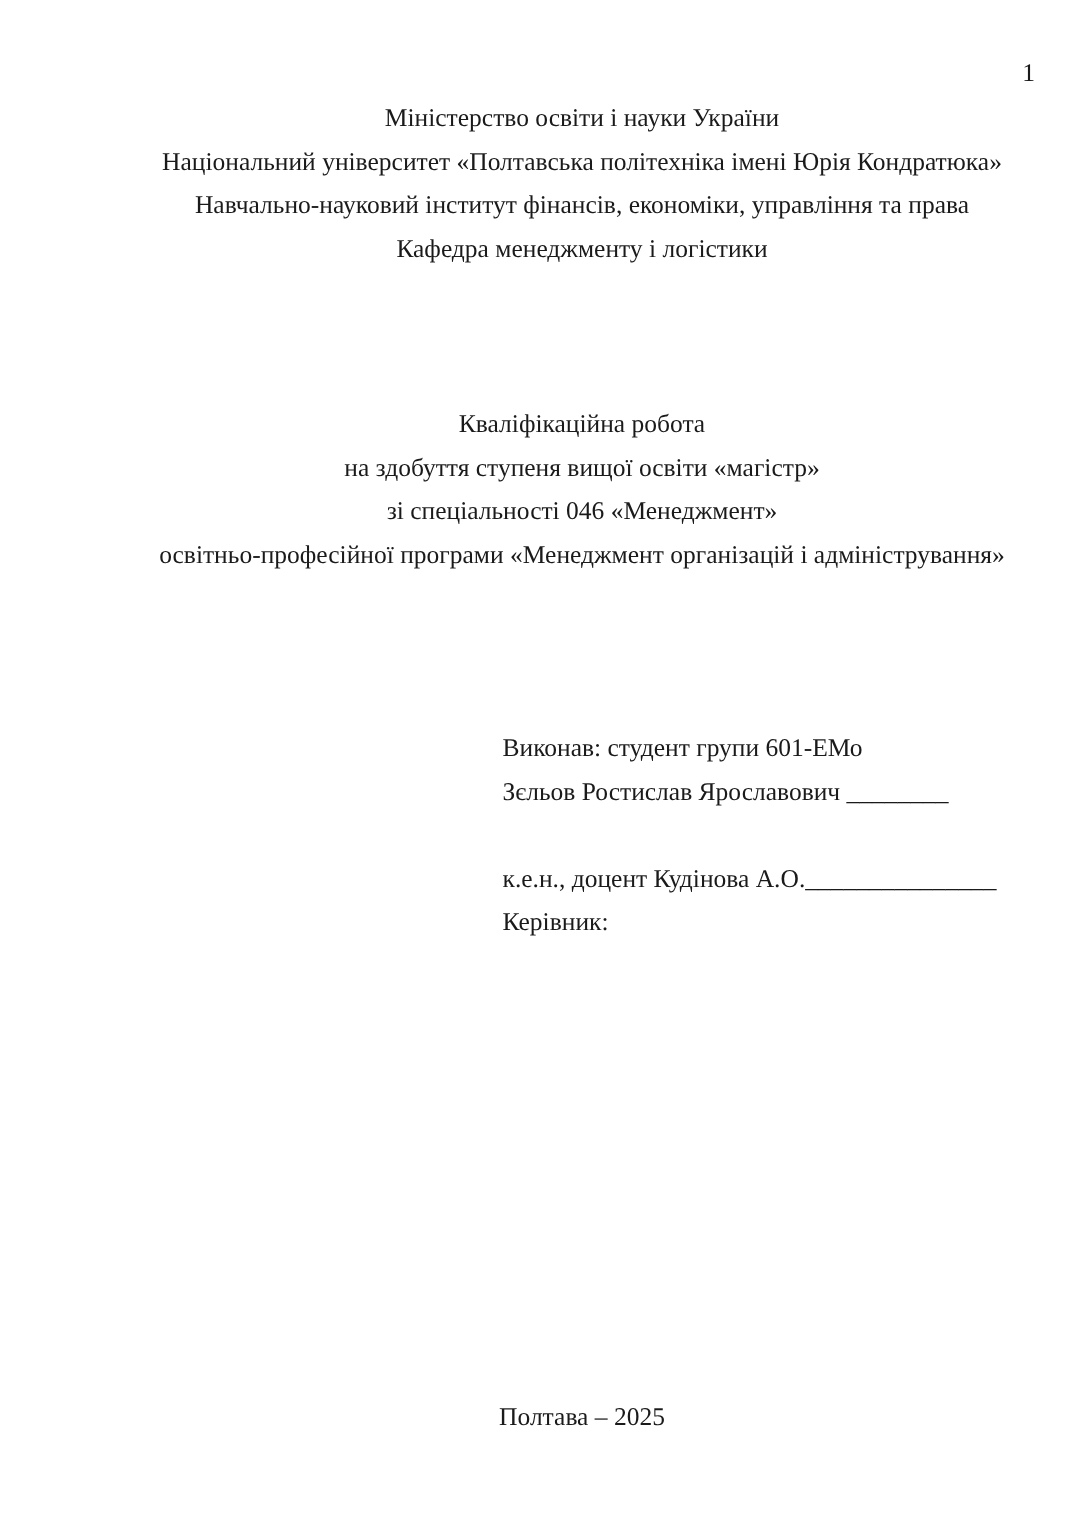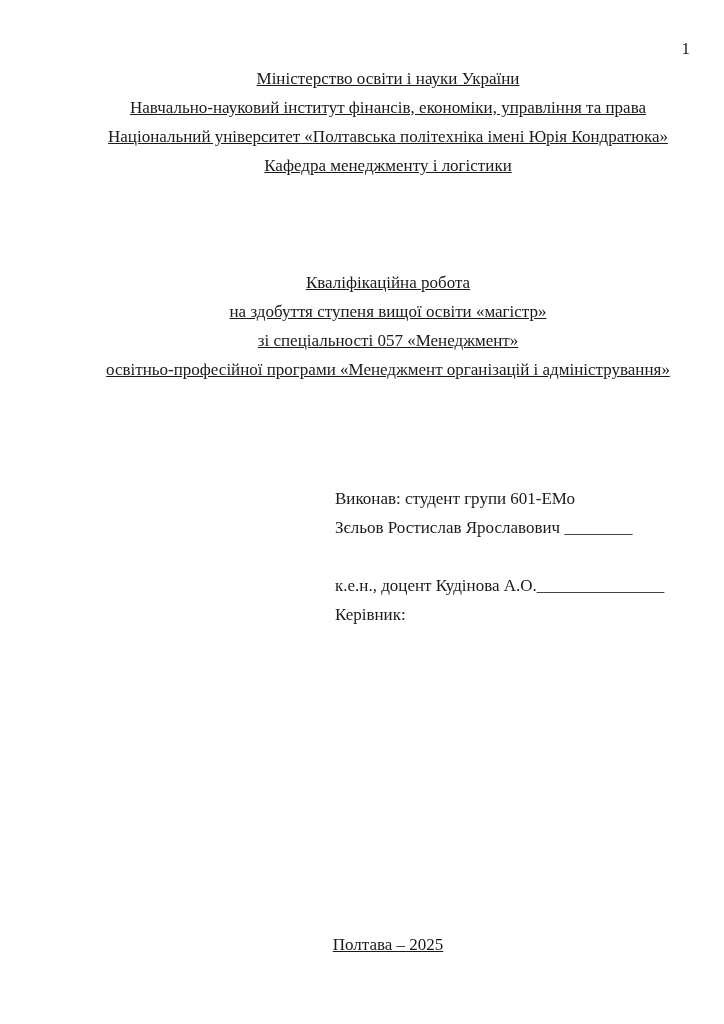--- a/index.html
+++ b/index.html
@@ -22,21 +22,20 @@
     position: absolute;
     top: 34px;
     right: 34px;
     text-align: right;
   }
   .block-centered {
     position: absolute;
     left: 86px;
     right: 34px;
     text-align: center;
-    text-decoration: underline;
   }
   .header-block  { top: 64px; }
   .title-block   { top: 268px; }
   .author-block {
     position: absolute;
     left: 335px;
     top: 484px;
     text-align: left;
   }
   .spacer-line { height: 29px; }
@@ -45,29 +44,29 @@
 </style>
 </head>
 <body>
 
 <div class="page">
 
   <div class="page-number">1</div>
 
   <div class="block-centered header-block">
     <div class="line">Міністерство освіти і науки України</div>
+    <div class="line">Національний університет «Полтавська політехніка імені Юрія Кондратюка»</div>
     <div class="line">Навчально-науковий інститут фінансів, економіки, управління та права</div>
-    <div class="line">Національний університет «Полтавська політехніка імені Юрія Кондратюка»</div>
     <div class="line">Кафедра менеджменту і логістики</div>
   </div>
 
   <div class="block-centered title-block">
     <div class="line">Кваліфікаційна робота</div>
     <div class="line">на здобуття ступеня вищої освіти «магістр»</div>
-    <div class="line">зі спеціальності 057 «Менеджмент»</div>
+    <div class="line">зі спеціальності 046 «Менеджмент»</div>
     <div class="line">освітньо-професійної програми «Менеджмент організацій і адміністрування»</div>
   </div>
 
   <div class="author-block">
     <div class="line">Виконав: студент групи 601-ЕМо</div>
     <div class="line">Зєльов Ростислав Ярославович ________</div>
     <div class="spacer-line"></div>
     <div class="line">к.е.н., доцент Кудінова А.О._______________</div>
     <div class="line">Керівник:</div>
   </div>

